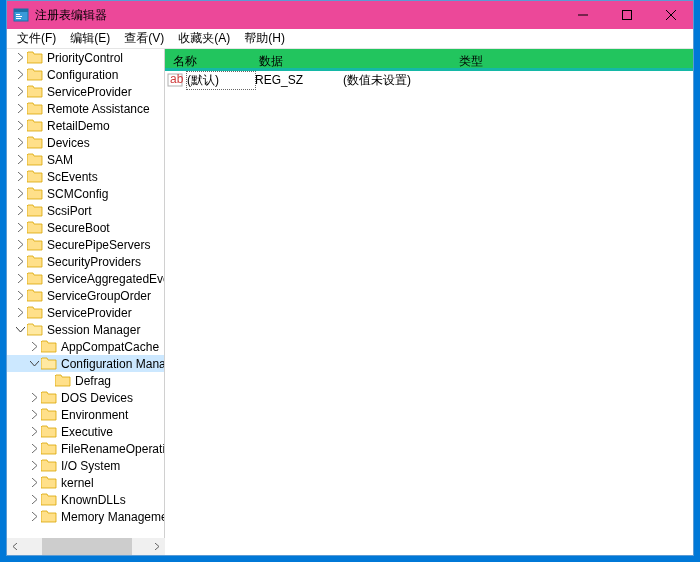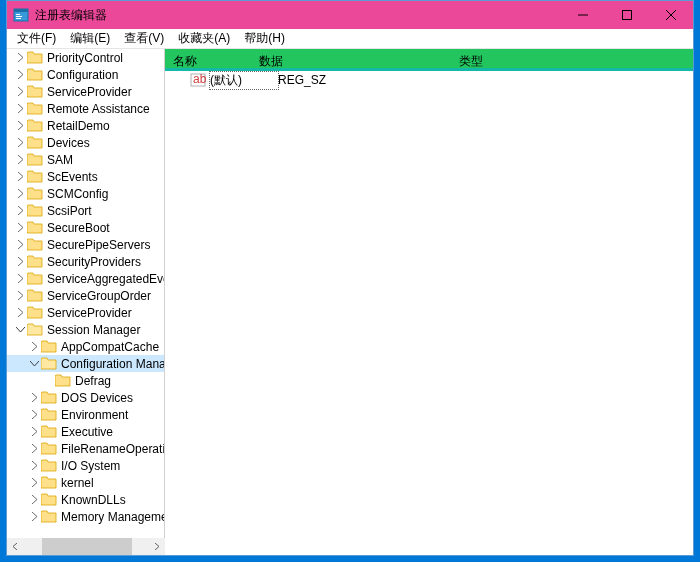--- a/index.html
+++ b/index.html
@@ -20,21 +20,21 @@
   .tnode { display: flex; align-items: center; height: 17px; white-space: nowrap; }
   .tw { width: 14px; height: 14px; display: inline-flex; align-items: center; justify-content: center; color: #6b6b6b; font-size: 12px; flex-shrink: 0; }
   .fld { width: 16px; height: 13px; margin-right: 4px; flex-shrink: 0; display: inline-flex; }
   .tnode .lbl { color: #000; }
   .tnode.sel { background: #cce8ff; }
   .tnode.sel .lbl { }
   .list { flex: 1; display: flex; flex-direction: column; overflow: hidden; }
   .listhdr { height: 22px; display: flex; border-bottom: 3px solid #14b8a6; background: #22c55e; }
   .colh { padding: 4px 8px 2px 8px; border-right: 1px solid transparent; color: #000; }
   .listbody { flex: 1; }
-  .row { display: flex; align-items: center; height: 18px; padding-left: 2px; margin-left: 23px; }
+  .row { display: flex; align-items: center; height: 18px; padding-left: 2px; }
   .row .ricon { width: 16px; height: 16px; margin-right: 4px; }
   .row .cell { padding-right: 8px; }
   .row.sel .c0 { outline: 1px dotted #666; }
   .hscroll { height: 17px; background: #f0f0f0; display: flex; align-items: center; }
   .sbtn { width: 17px; height: 17px; background: #f0f0f0; display: flex; align-items: center; justify-content: center; color: #606060; border: none; }
   .strack { flex: 1; height: 17px; background: #f0f0f0; position: relative; }
   .sthumb { position: absolute; height: 17px; background: #cdcdcd; }
   svg { display: block; }
 </style>
 </head>
@@ -455,20 +455,21 @@
       <div class="listbody" id="listbody">
           <div class="row sel">
             <span class="ricon">
               <svg width="16" height="16" viewBox="0 0 16 16">
                 <rect x="1" y="2" width="14" height="12" fill="#fff" stroke="#b0b0b0"></rect>
                 <text x="3" y="11" font-size="8" fill="#d04040" font-family="Arial">ab</text>
               </svg>
             </span>
             <span class="cell c0" style="width:68px">(默认)</span>
             <span class="cell" style="width:88px">REG_SZ</span>
+            <span class="cell" style="width:200px">(数值未设置)</span>
           </div>
         </div>
     </div>
   </div>
 
   <div class="hscroll" style="width:158px;">
     <button class="sbtn">
         <svg width="7" height="7">
           <path d="M5 0 L1 3.5 L5 7" fill="none" stroke="currentColor"></path>
         </svg>

